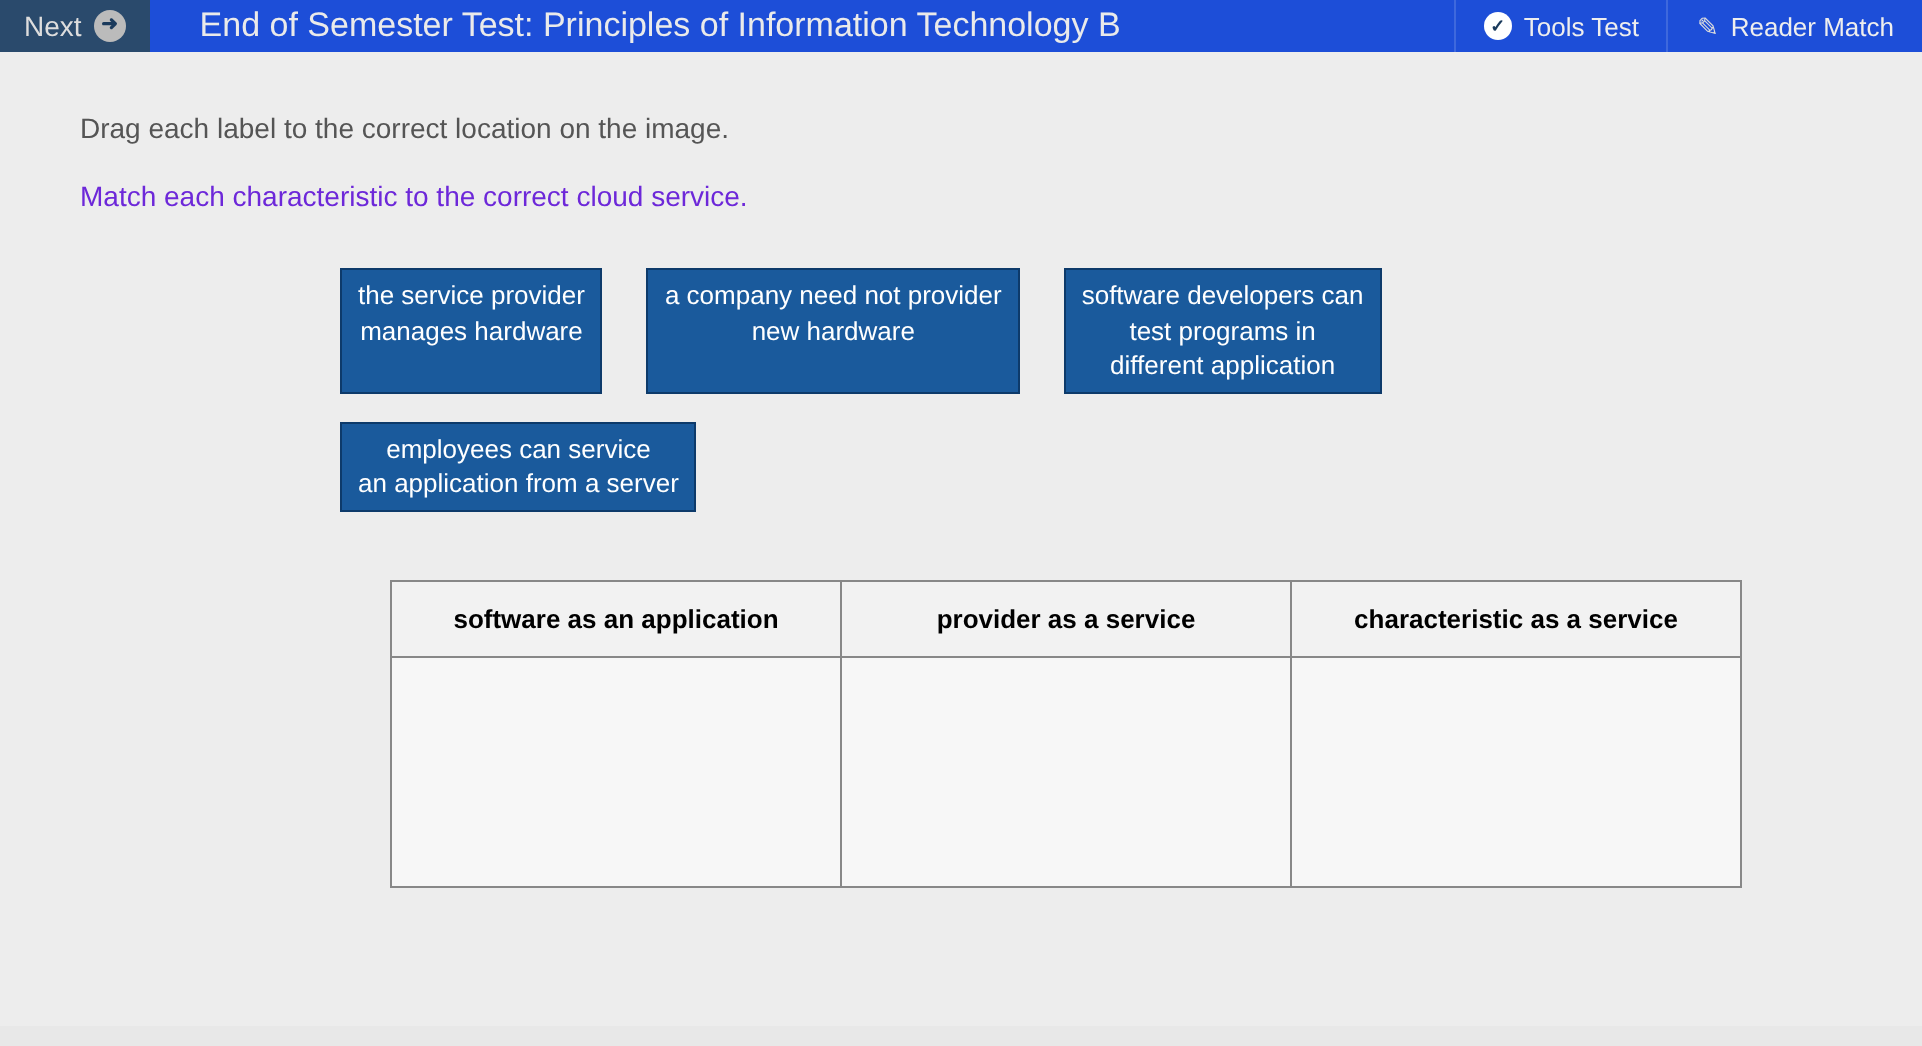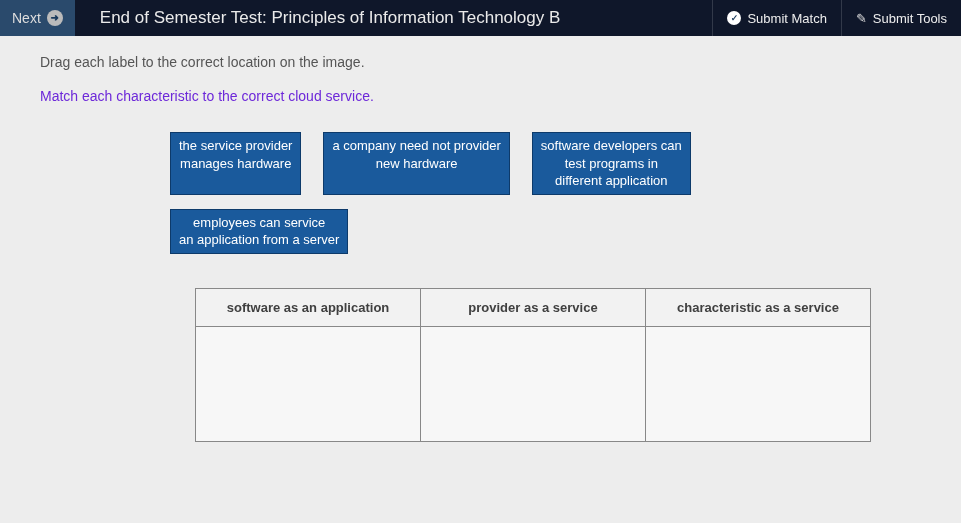--- a/index.html
+++ b/index.html
@@ -8,22 +8,22 @@
       box-sizing: border-box;
     }
     body {
       font-family: Arial, sans-serif;
       background: #e8e8e8;
       width: 961px;
       height: 523px;
       overflow: hidden;
     }
     .topbar {
-      background: #0f172a;
-      height: 36px;
+      background: #1d4ed8;
+      height: 26px;
       display: flex;
       align-items: center;
       color: #fff;
       font-size: 14px;
     }
     .next-btn {
       display: flex;
       align-items: center;
       gap: 6px;
       padding: 0 12px;
@@ -76,21 +76,21 @@
       color: #1a3a5c;
       font-size: 9px;
       font-weight: bold;
       line-height: 1;
     }
     .tools-btn .wrench-icon {
       font-size: 13px;
       color: #ddd;
     }
     .content {
-      padding: 18px 40px;
+      padding: 30px 40px;
       background: #ededed;
       height: calc(100% - 36px);
     }
     .instruction {
       color: #555;
       font-size: 14px;
       margin-bottom: 18px;
     }
     .subinstruction {
       color: #6d28d9;
@@ -125,46 +125,46 @@
     }
     .drop-table td, .drop-table th {
       border: 1px solid #888;
       width: 225px;
       text-align: center;
       vertical-align: middle;
     }
     .drop-table th {
       height: 38px;
       font-weight: bold;
-      color: #404040;
+      color: #000000;
       font-size: 13px;
       background: #f2f2f2;
       margin-top: 24px;
     }
     .drop-table td {
       height: 115px;
     }
   </style>
 </head>
 <body>
 
 <div class="topbar">
   <div class="next-btn">
     <span>Next</span>
     <span class="circle-arrow">➜</span>
   </div>
   <div class="title">End of Semester Test: Principles of Information Technology B</div>
   <div class="spacer"></div>
   <div class="submit-btn">
     <span class="check-icon">✓</span>
-    <span>Submit Match</span>
+    <span>Tools Test</span>
   </div>
   <div class="tools-btn">
     <span class="wrench-icon">✎</span>
-    <span>Submit Tools</span>
+    <span>Reader Match</span>
   </div>
 </div>
 
 <div class="content">
   <div class="instruction">Drag each label to the correct location on the image.</div>
   <div class="subinstruction">Match each characteristic to the correct cloud service.</div>
 
   <div class="labels-area">
     <div class="labels-row">
       <div class="drag-label">the service provider

